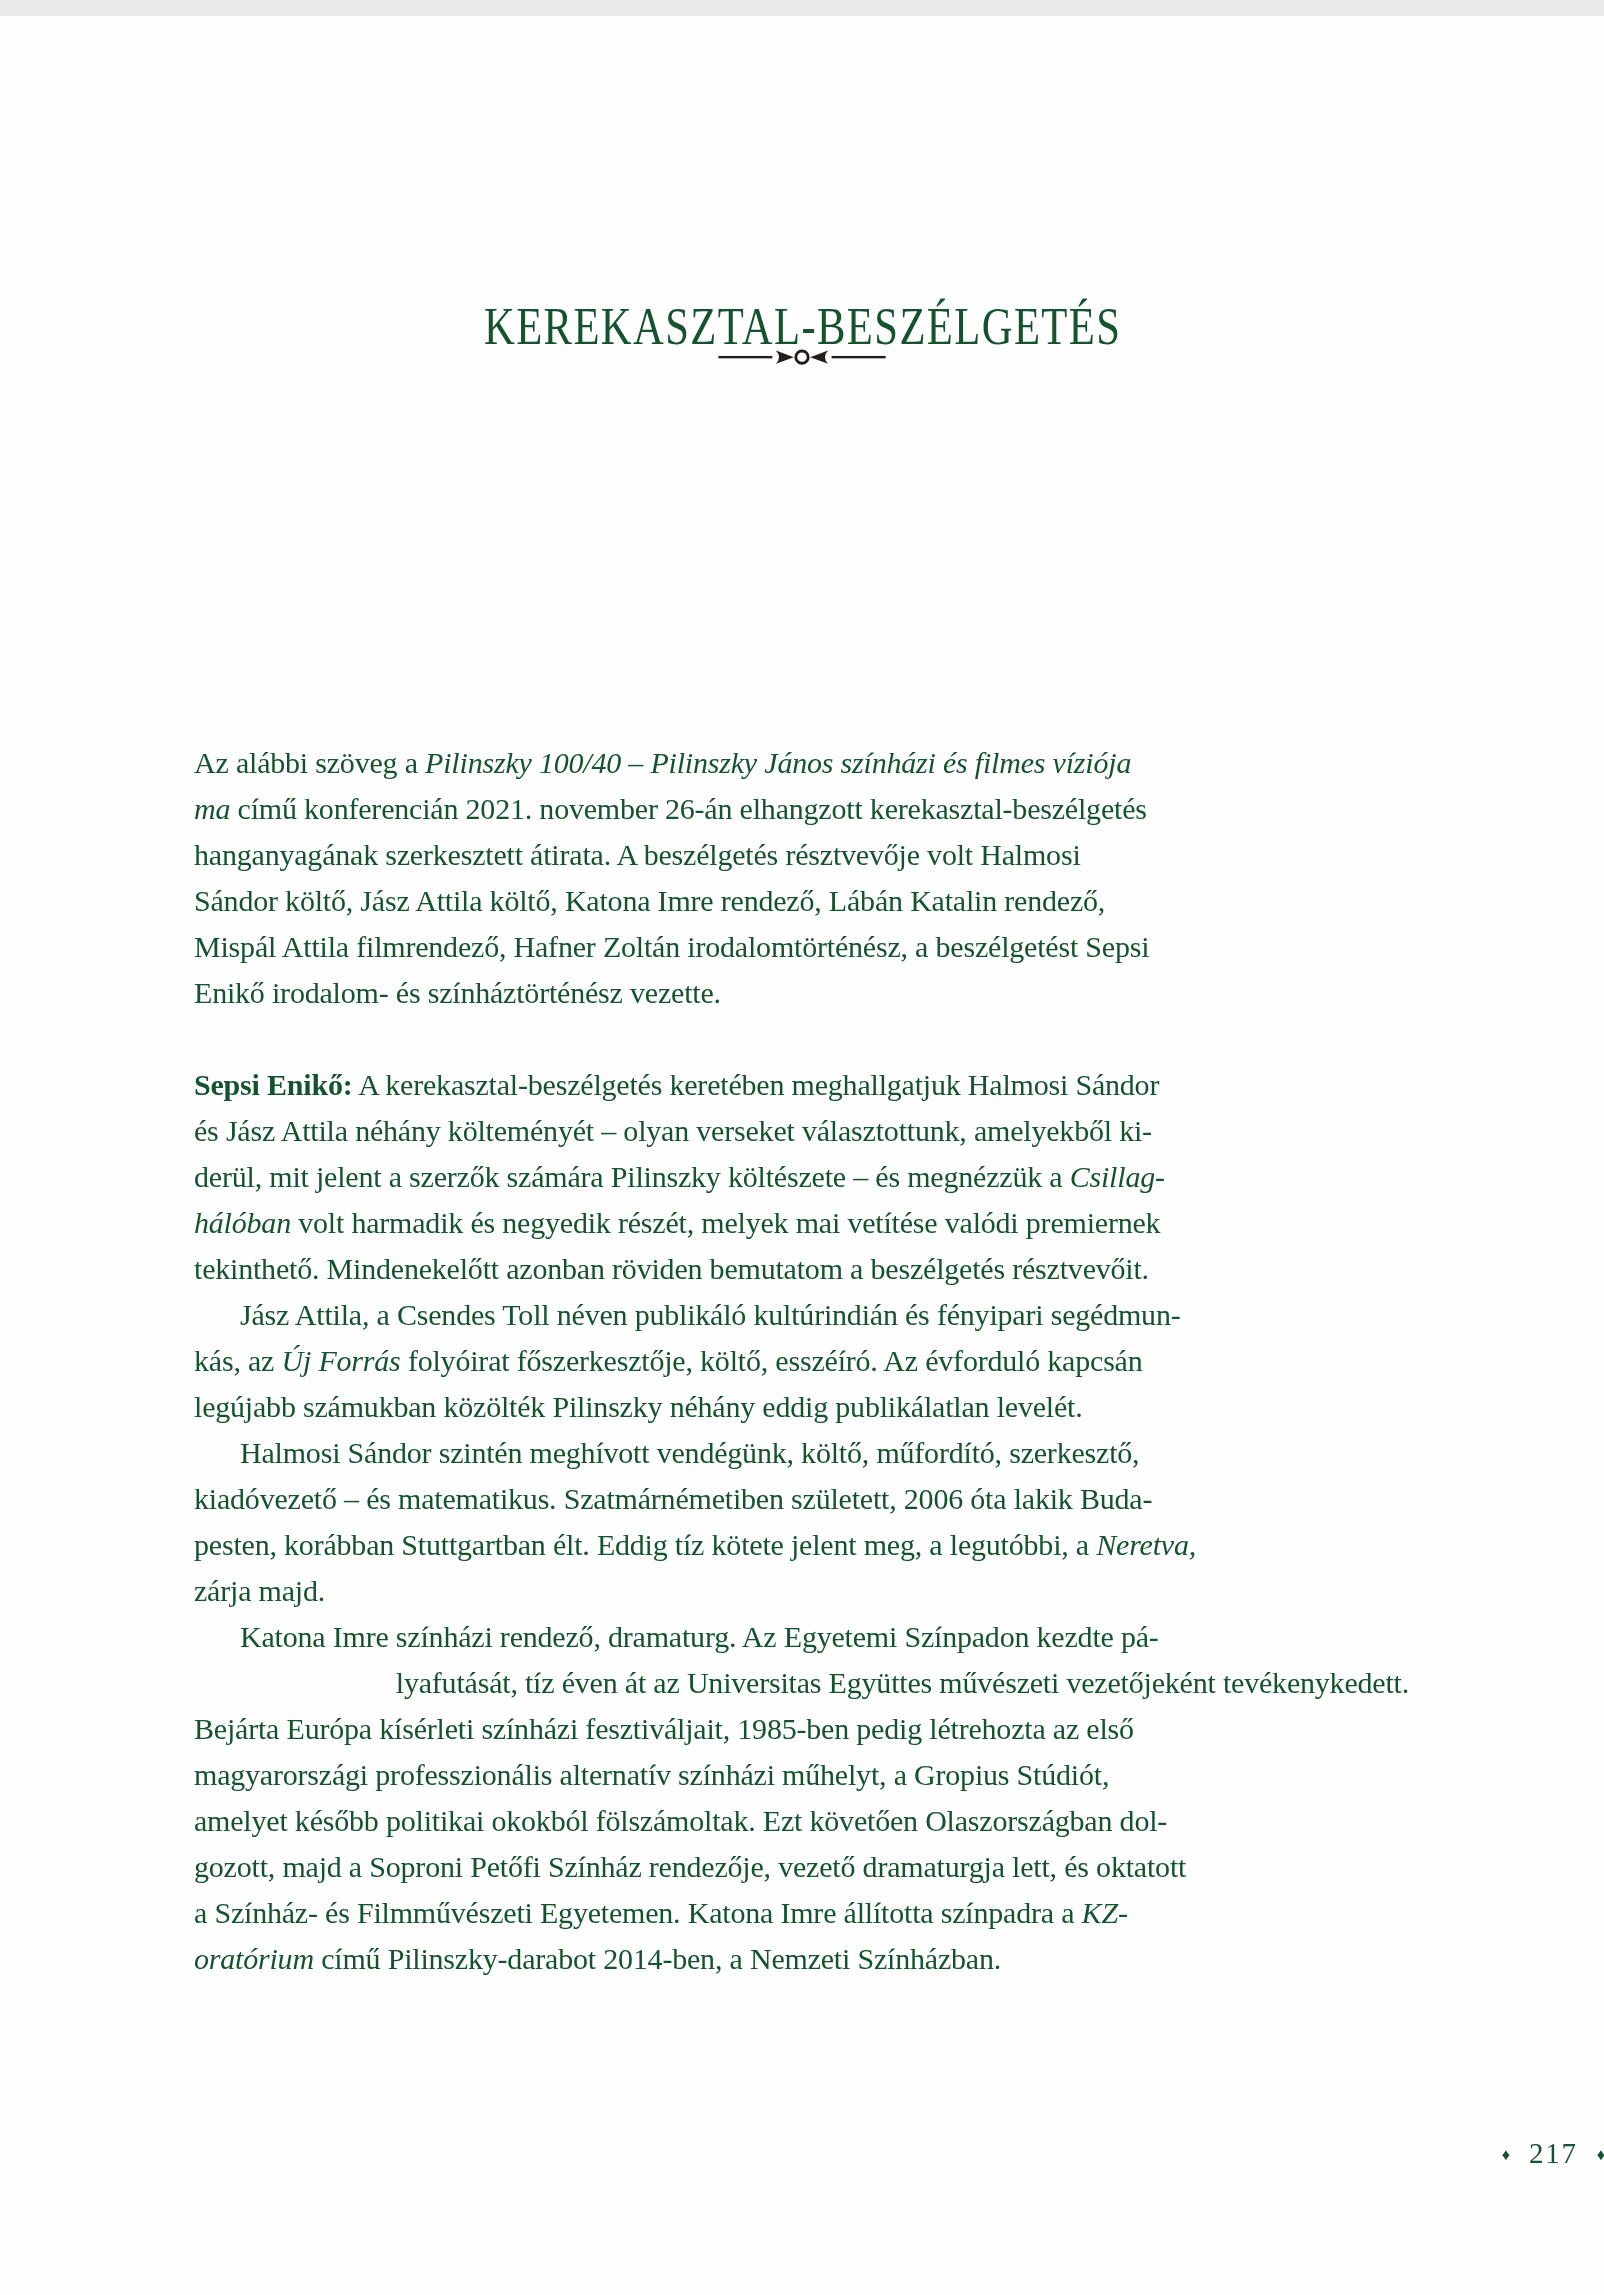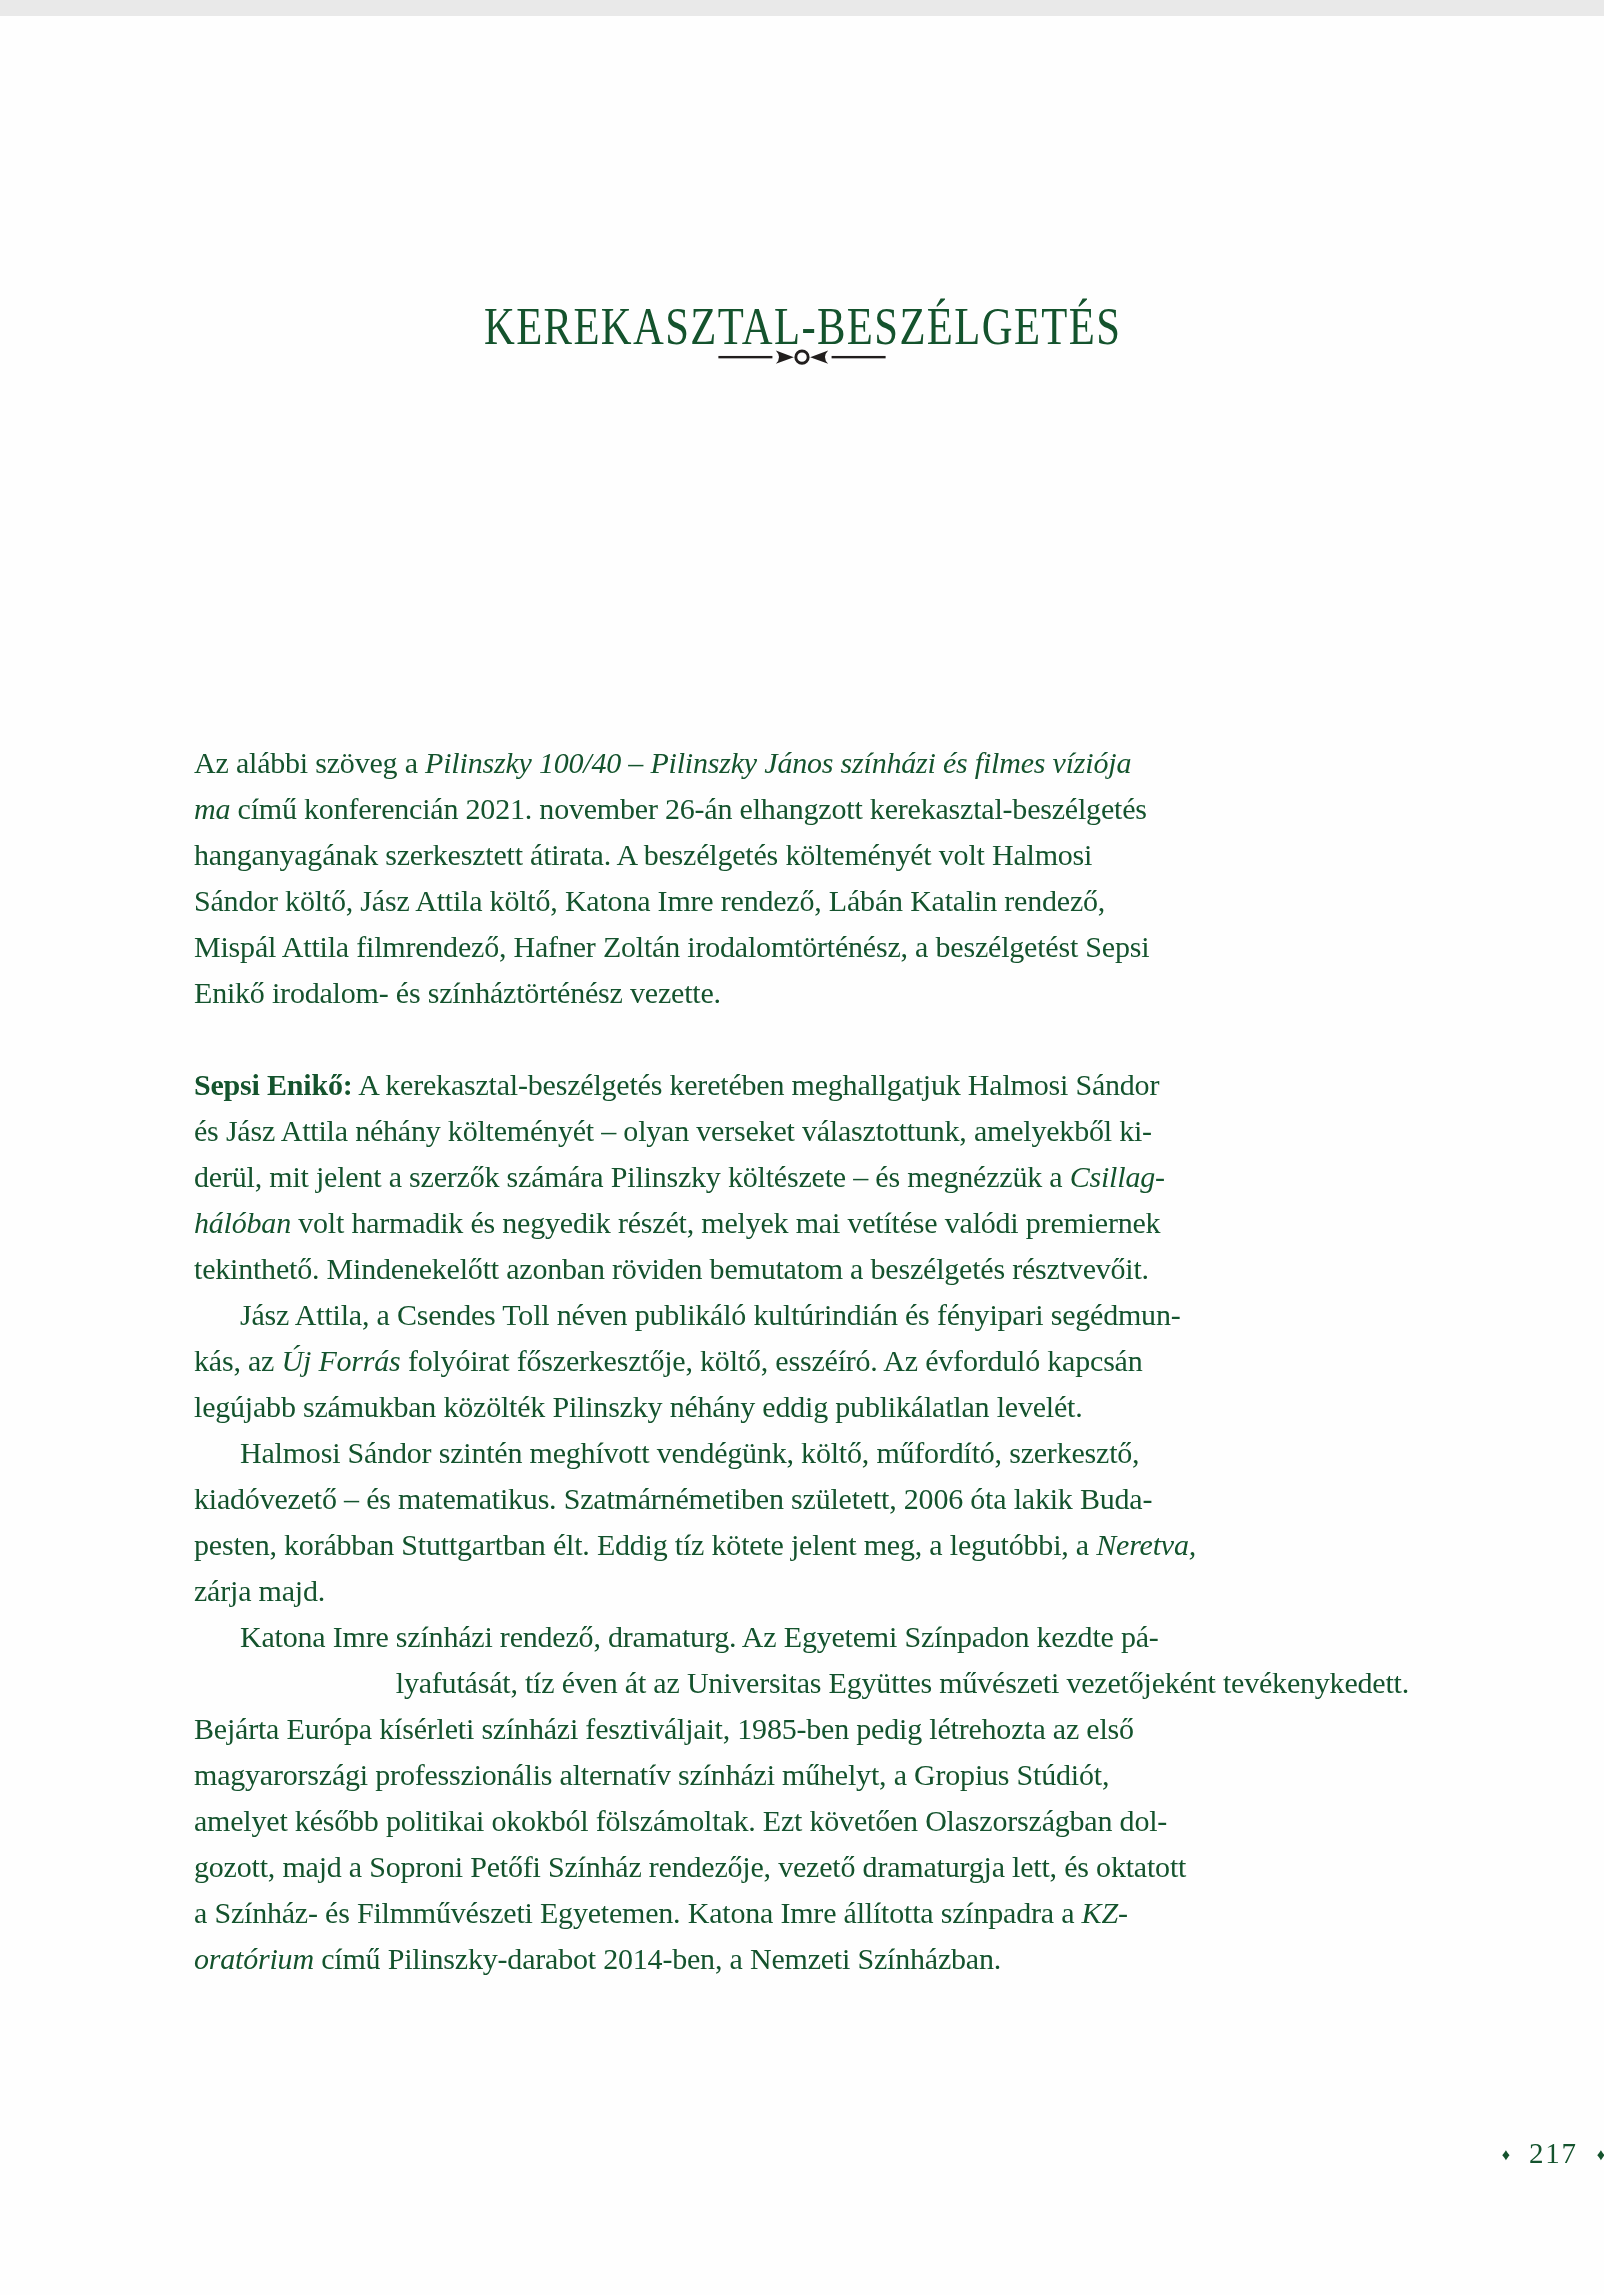--- a/index.html
+++ b/index.html
@@ -93,21 +93,21 @@
       <path d="M 88 13 L 67 5.2 Q 74.5 13 67 20.8 Z"></path>
       <path d="M 107 13 L 128 5.2 Q 120.5 13 128 20.8 Z"></path>
     </g>
     <circle cx="97.5" cy="13" r="7.2" fill="none" stroke="#211e1d" stroke-width="3.4"></circle>
   </svg>
 
   <div class="bodytext">
       <div class="paragraph">
         <div class="line justify" style="word-spacing: 0px;"><span>Az alábbi szöveg a </span><span class="em">Pilinszky 100/40 – Pilinszky János színházi és filmes víziója</span></div>
         <div class="line justify" style="word-spacing: 0px;"><span class="em">ma</span><span> című konferencián 2021. november 26-án elhangzott kerekasztal-beszélgetés</span></div>
-        <div class="line justify" style="word-spacing: 0px;"><span>hanganyagának szerkesztett átirata. A beszélgetés költeményét volt Halmosi</span></div>
+        <div class="line justify" style="word-spacing: 0px;"><span>hanganyagának szerkesztett átirata. A beszélgetés résztvevője volt Halmosi</span></div>
         <div class="line justify" style="word-spacing: 0px;"><span>Sándor költő, Jász Attila költő, Katona Imre rendező, Lábán Katalin rendező,</span></div>
         <div class="line justify" style="word-spacing: 0px;"><span>Mispál Attila filmrendező, Hafner Zoltán irodalomtörténész, a beszélgetést Sepsi</span></div>
         <div class="line"><span>Enikő irodalom- és színháztörténész vezette.</span></div>
       </div>
       <div class="paragraph space-before">
         <div class="line justify" style="word-spacing: 0px;"><span class="strong">Sepsi Enikő:</span><span> A kerekasztal-beszélgetés keretében meghallgatjuk Halmosi Sándor</span></div>
         <div class="line justify" style="word-spacing: 0px;"><span>és Jász Attila néhány költeményét – olyan verseket választottunk, amelyekből ki-</span></div>
         <div class="line justify" style="word-spacing: 0px;"><span>derül, mit jelent a szerzők számára Pilinszky költészete – és megnézzük a </span><span class="em">Csillag-</span></div>
         <div class="line justify" style="word-spacing: 0px;"><span class="em">hálóban</span><span> volt harmadik és negyedik részét, melyek mai vetítése valódi premiernek</span></div>
         <div class="line justify" style="word-spacing: 0px;"><span>tekinthető. Mindenekelőtt azonban röviden bemutatom a beszélgetés résztvevőit.</span></div>

